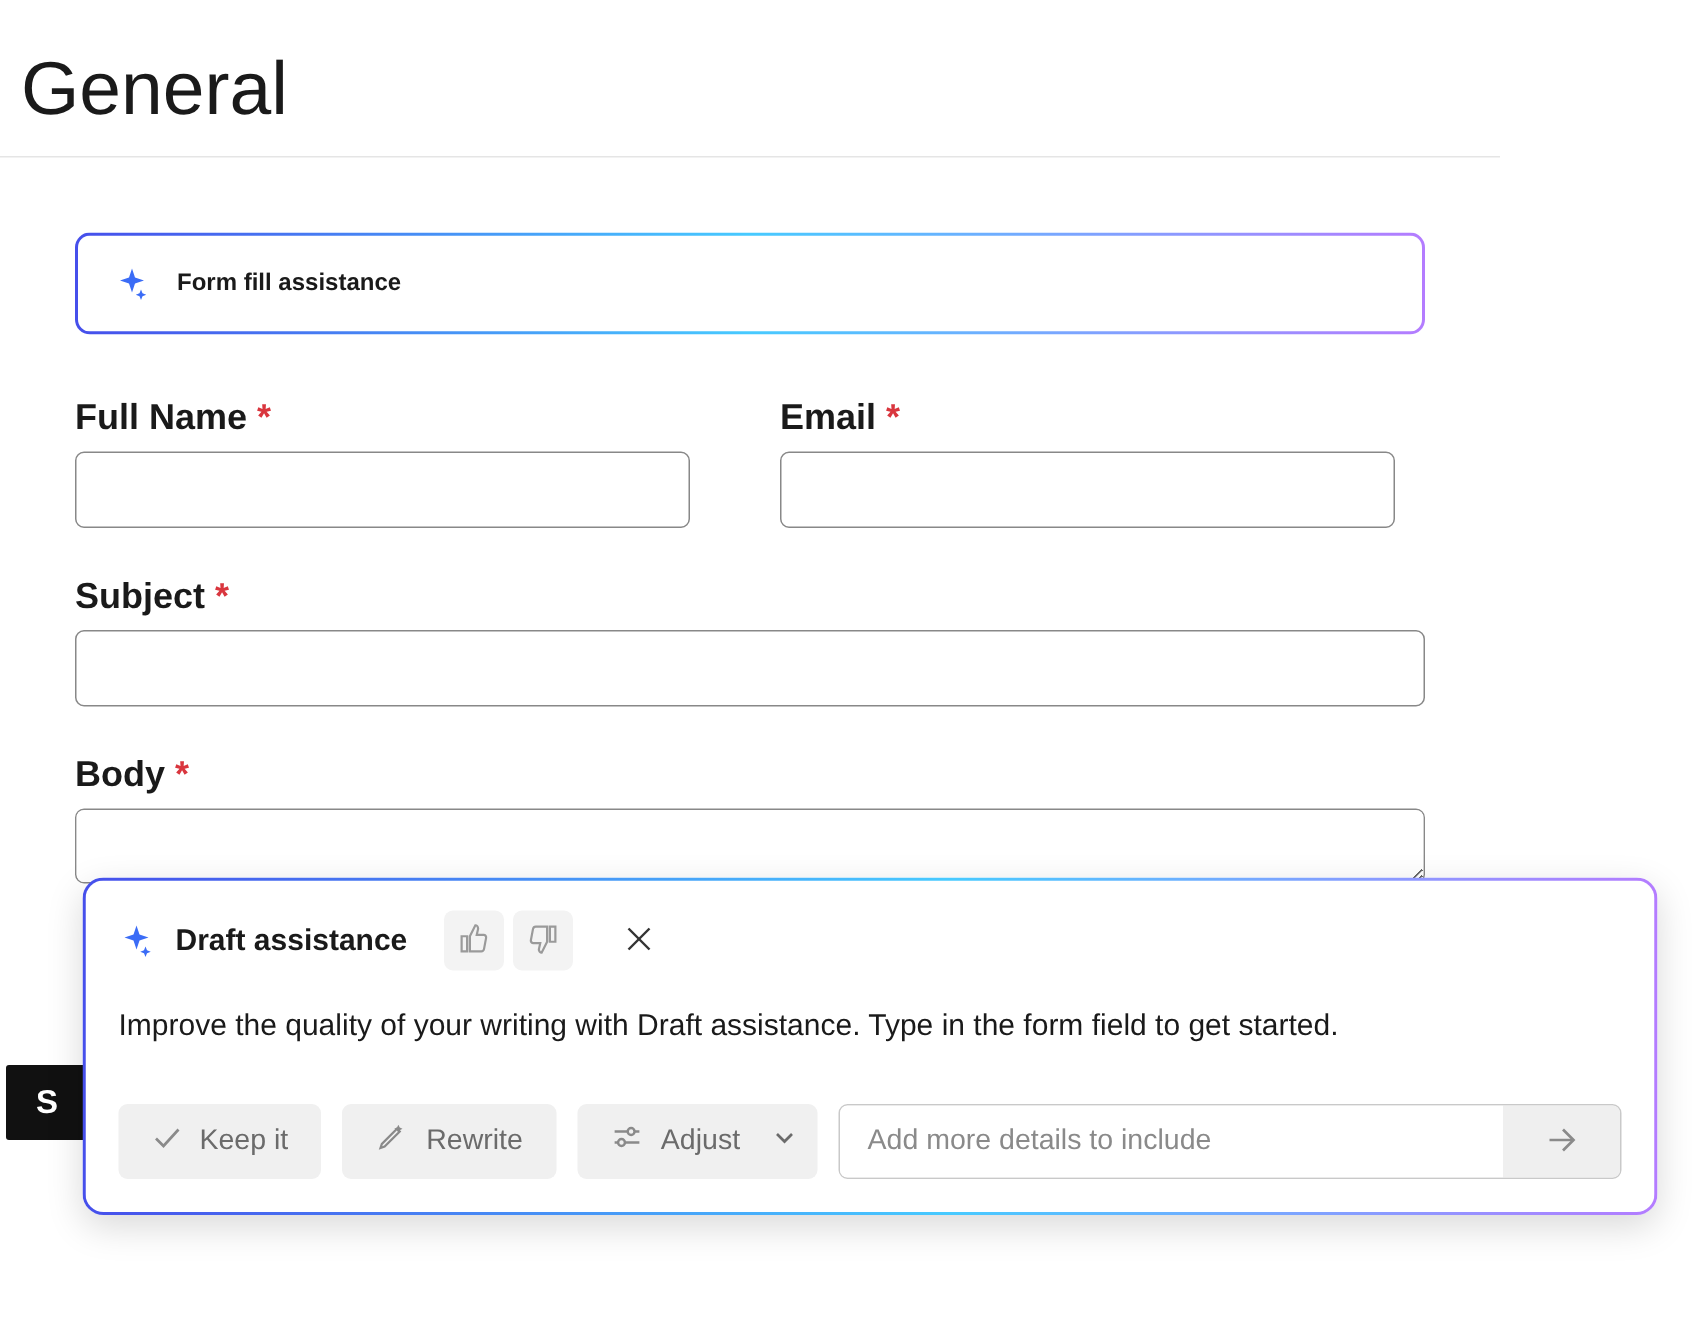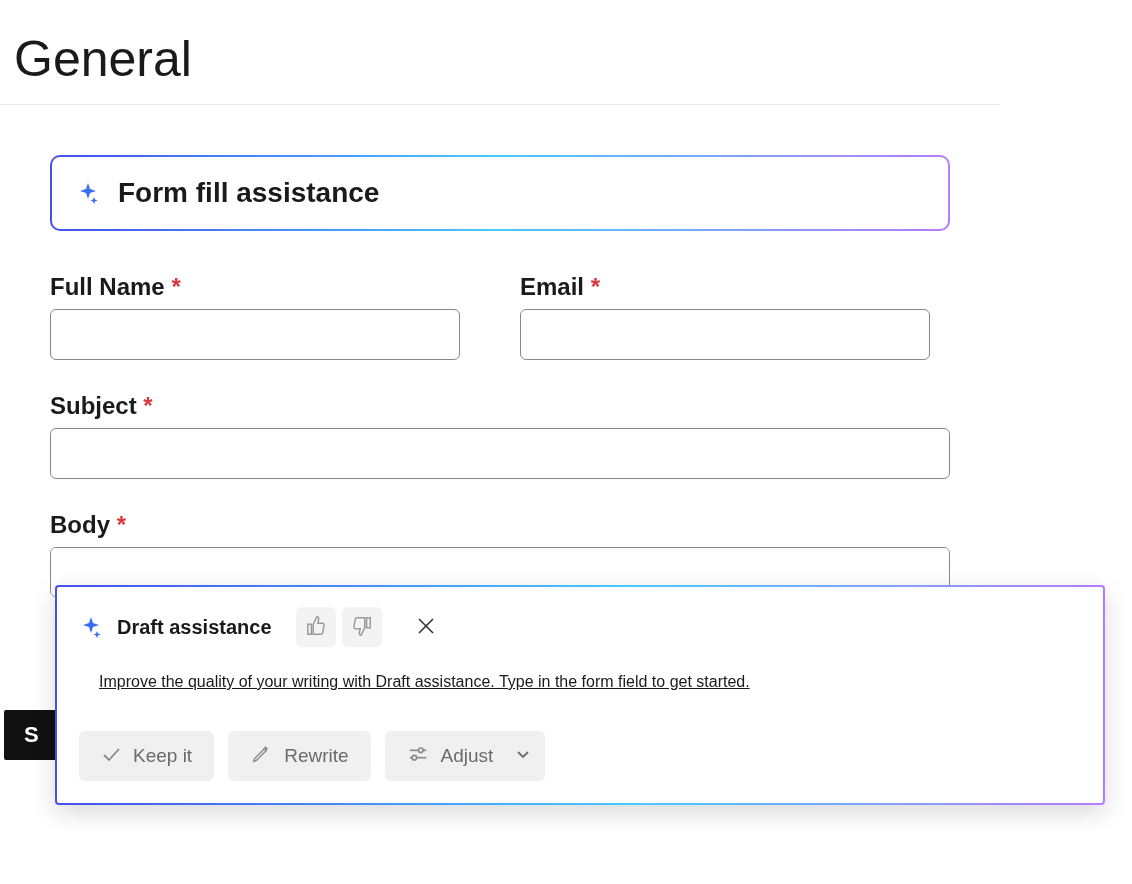--- a/index.html
+++ b/index.html
@@ -33,21 +33,21 @@
       border-radius: 10px;
       background: linear-gradient(#fff,#fff) padding-box,
                   linear-gradient(90deg, #464feb 0%, #47caff 50%, #b47cff 100%) border-box;
       padding: 20px 24px;
       display: flex;
       align-items: center;
       gap: 18px;
       margin-bottom: 42px;
     }
     .assist-bar .label {
-      font-size: 28px;
+      font-size: 16px;
       color: #1a1a1a;
       font-weight: 600;
     }
     .row {
       display: flex;
       gap: 40px;
       margin-bottom: 32px;
     }
     .field {
       flex: 1;
@@ -100,21 +100,21 @@
       border-radius: 2px;
       min-width: 52px;
       height: 50px;
     }
     .draft-panel {
       position: absolute;
       top: 585px;
       left: 55px;
       width: 1050px;
       border: 2px solid transparent;
-      border-radius: 4px;
+      border-radius: 14px;
       background: linear-gradient(#fff,#fff) padding-box,
                   linear-gradient(90deg, #464feb 0%, #47caff 55%, #b47cff 100%) border-box;
       padding: 20px 22px 22px 22px;
       box-shadow: 0 8px 24px rgba(0,0,0,0.15);
     }
     .draft-header {
       display: flex;
       align-items: center;
       gap: 14px;
       margin-bottom: 26px;
@@ -150,25 +150,24 @@
       border: none;
       margin-left: 14px;
       width: 32px;
       height: 32px;
       cursor: pointer;
       display: flex;
       align-items: center;
       justify-content: center;
     }
     .draft-desc {
-      font-size: 16px;
+      font-size: 20px;
       color: #1a1a1a;
       margin-bottom: 40px;
-      margin-left: 20px;
-      text-decoration: underline;
+      margin-left: 0;
     }
     .draft-actions {
       display: flex;
       gap: 14px;
       align-items: center;
     }
     .action-btn {
       background: #f0f0f0;
       border: none;
       border-radius: 6px;
@@ -346,14 +345,25 @@
         </svg>
       </span>
       <span>Adjust</span>
       <span style="margin-left:10px">
         <svg width="16" height="16" viewBox="0 0 16 16" fill="none" stroke="#6b6b6b" stroke-width="1.8">
           <polyline points="3,6 8,11 13,6"></polyline>
         </svg>
       </span>
     </button>
 
+    <div class="details-wrap">
+      <input class="details-input" type="text" placeholder="Add more details to include" style="">
+      <button class="send-btn">
+        <span>
+          <svg width="24" height="24" viewBox="0 0 24 24" fill="none" stroke="#8a8a8a" stroke-width="1.8">
+            <line x1="4" y1="12" x2="20" y2="12"></line>
+            <polyline points="13,5 20,12 13,19"></polyline>
+          </svg>
+        </span>
+      </button>
+    </div>
   </div>
 </div>
 
 </body></html>

